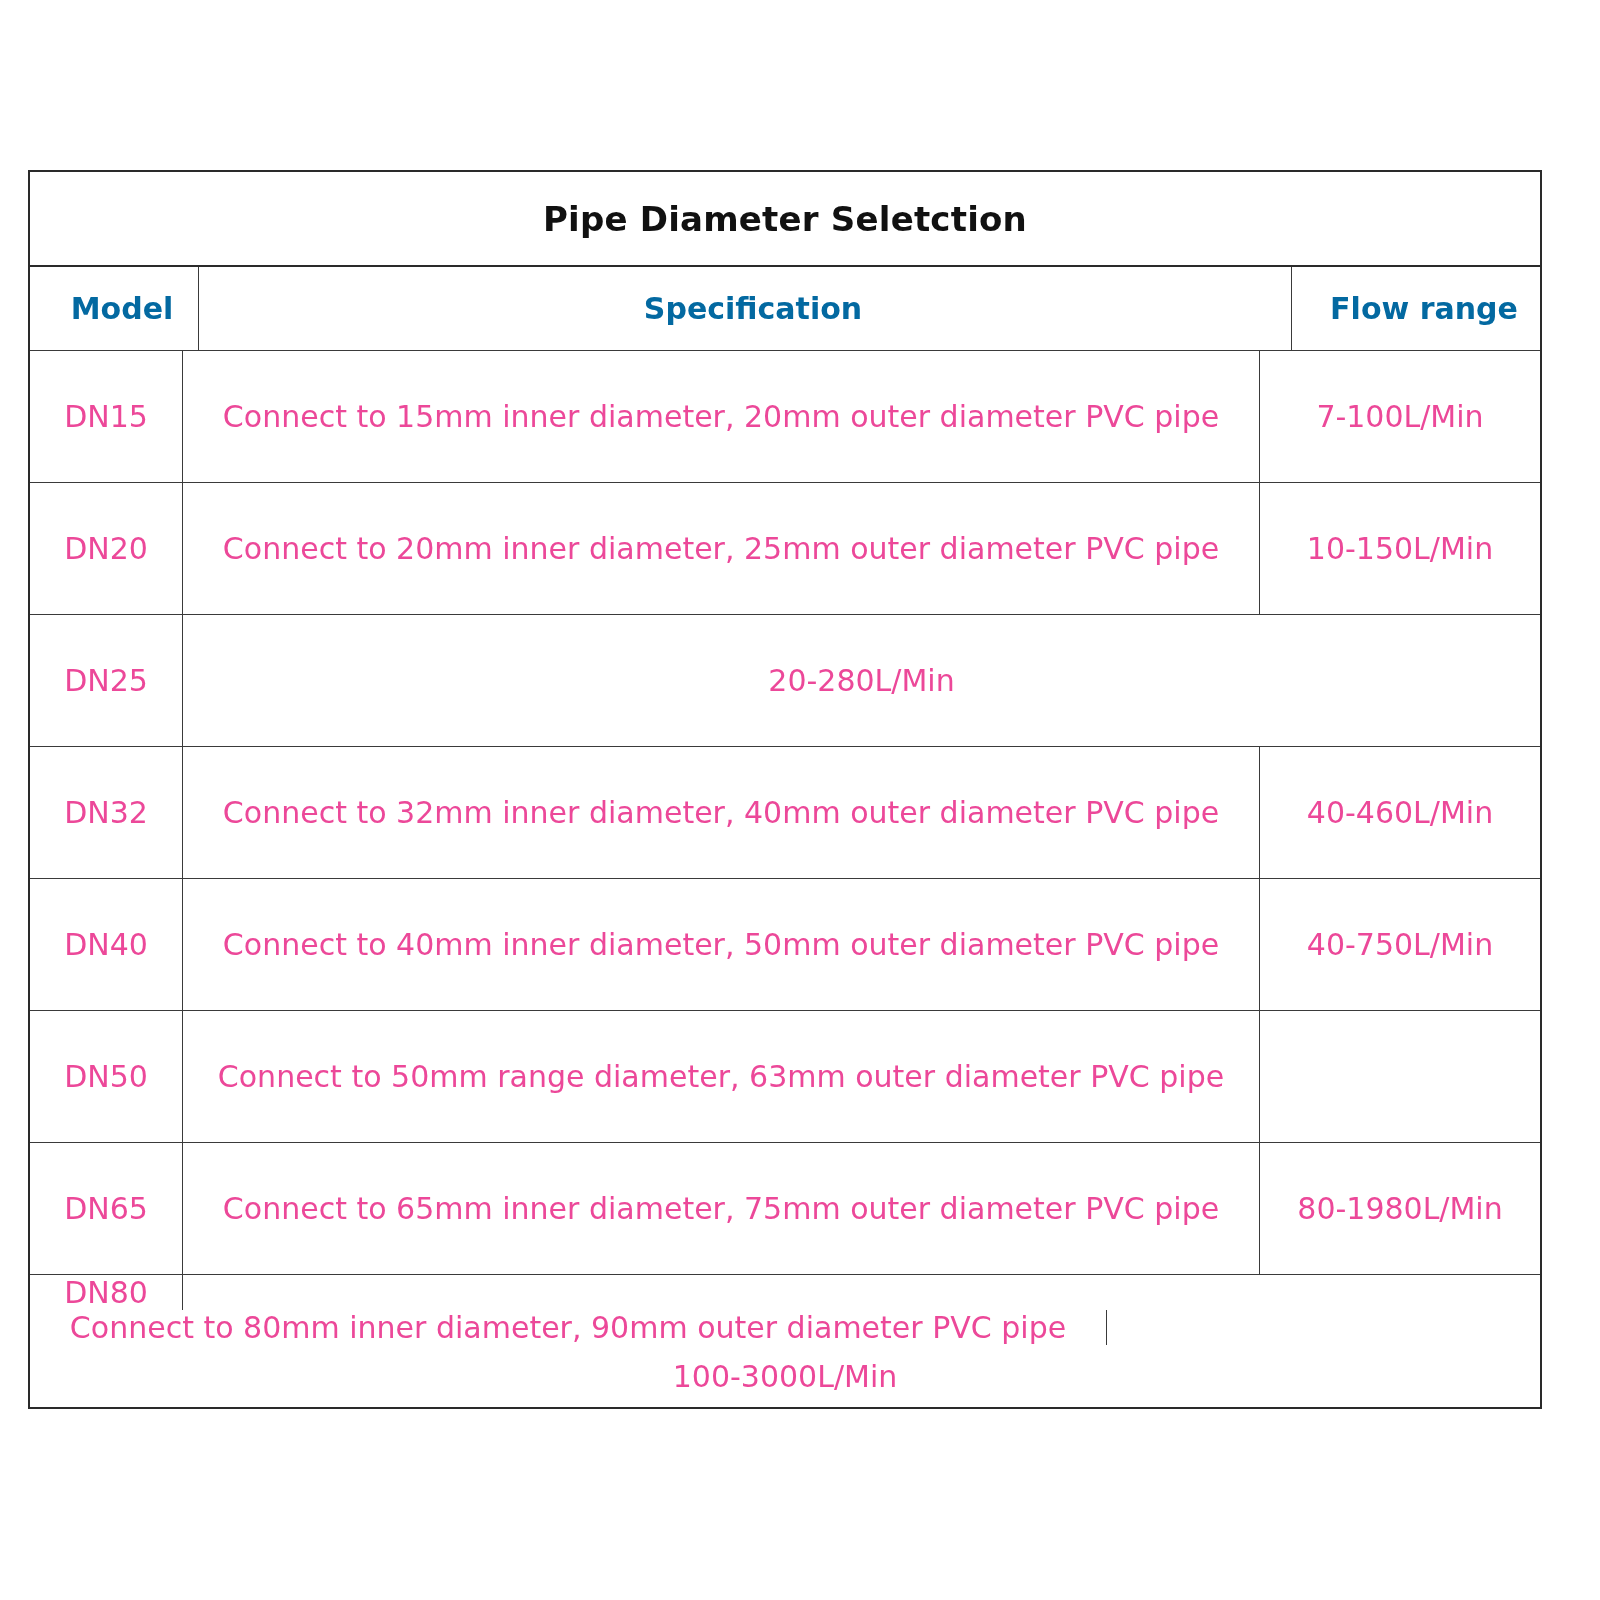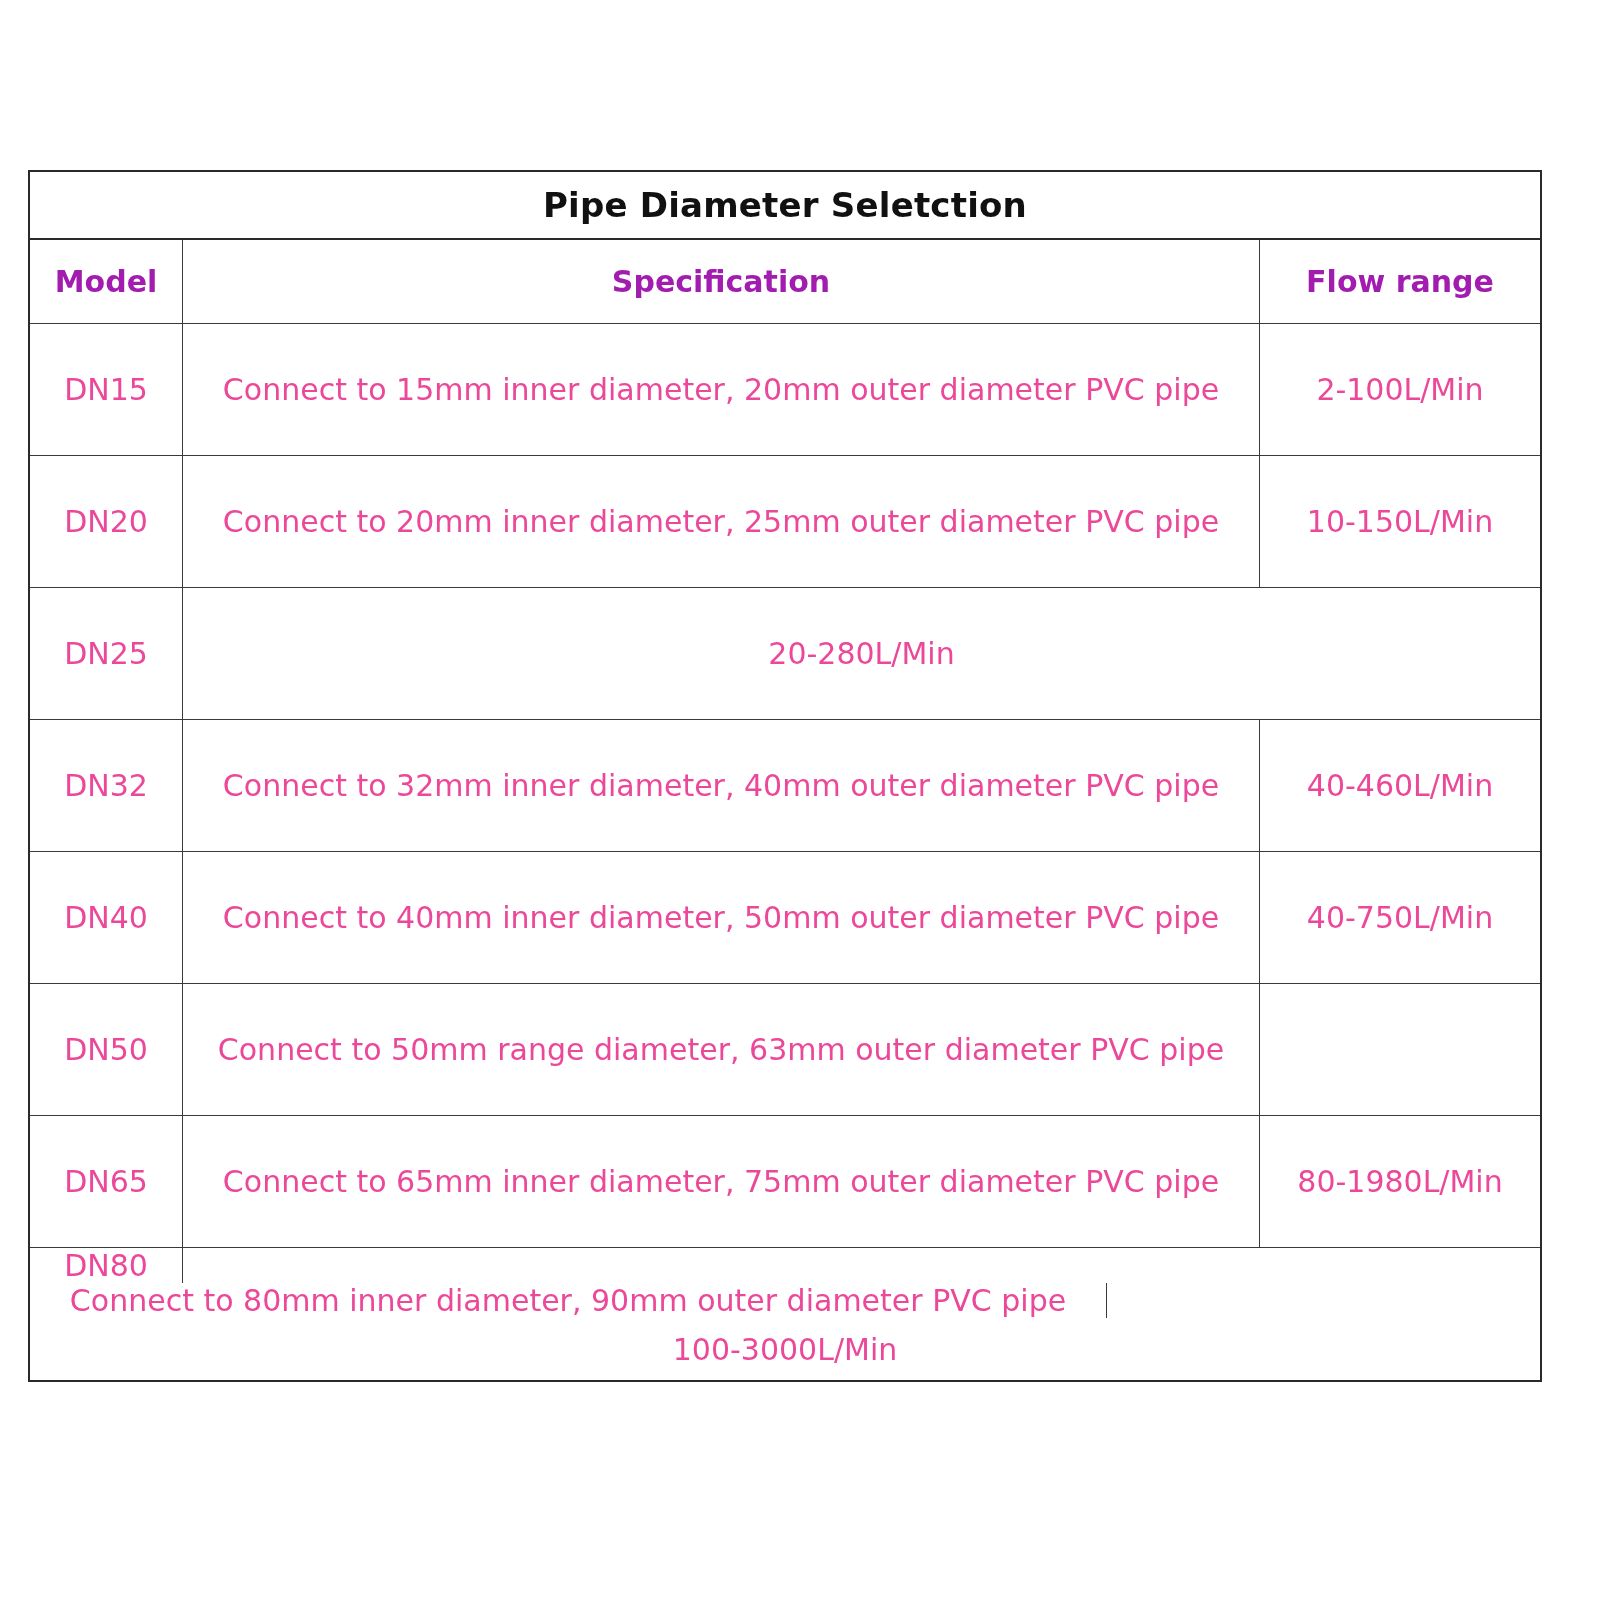--- a/index.html
+++ b/index.html
@@ -1,46 +1,46 @@
 <!DOCTYPE html>
 <html><head>
   <meta charset="utf-8">
   <style>
     html, body { margin: 0; padding: 0; background: #ffffff; }
     body { width: 1600px; height: 1600px; position: relative; font-family: "DejaVu Sans", sans-serif; color: #1a1a1a; }
     .tbl { position: absolute; left: 28px; top: 170px; width: 1514px; border: 2px solid #2a2a2a; box-sizing: border-box; }
-    .title-row { height: 68px; border-bottom: 2px solid #2a2a2a; display: flex; align-items: center; justify-content: center; box-sizing: border-box; }
+    .title-row { height: 95px; border-bottom: 2px solid #2a2a2a; display: flex; align-items: center; justify-content: center; box-sizing: border-box; }
     .title { font-weight: bold; font-size: 34px; letter-spacing: 0.2px; color: #111; }
     .row { display: flex; border-bottom: 1.5px solid #3a3a3a; box-sizing: border-box; }
     .row:last-child { border-bottom: none; flex-direction: column; }
     .hdr { height: 84px; }
     .data { height: 132px; }
     .cell { display: flex; align-items: center; justify-content: center; box-sizing: border-box; }
     .c1 { width: 153px; border-right: 1.5px solid #3a3a3a; }
     .c2 { width: 1077px; border-right: 1.5px solid #3a3a3a; }
     .c3 { flex: 1; }
-    .hdr .cell { font-weight: bold; font-size: 30px; color: #a21caf; }
+    .hdr .cell { font-weight: bold; font-size: 30px; color: #0369a1; margin-left: 16px; }
     .data .cell { font-size: 30px; color: #ec4899; }
   </style>
 </head>
 <body>
 
 <div class="tbl">
   <div class="title-row">
     <span class="title">Pipe Diameter Seletction</span>
   </div>
   <div class="row hdr">
     <div class="cell c1">Model</div>
     <div class="cell c2">Specification</div>
     <div class="cell c3">Flow range</div>
   </div>
   <div class="row data">
     <div class="cell c1">DN15</div>
     <div class="cell c2">Connect to 15mm inner diameter, 20mm outer diameter PVC pipe</div>
-    <div class="cell c3">2-100L/Min</div>
+    <div class="cell c3">7-100L/Min</div>
   </div>
   <div class="row data">
     <div class="cell c1">DN20</div>
     <div class="cell c2">Connect to 20mm inner diameter, 25mm outer diameter PVC pipe</div>
     <div class="cell c3">10-150L/Min</div>
   </div>
   <div class="row data">
     <div class="cell c1">DN25</div>
     <div class="cell c3">20-280L/Min</div>
   </div>

